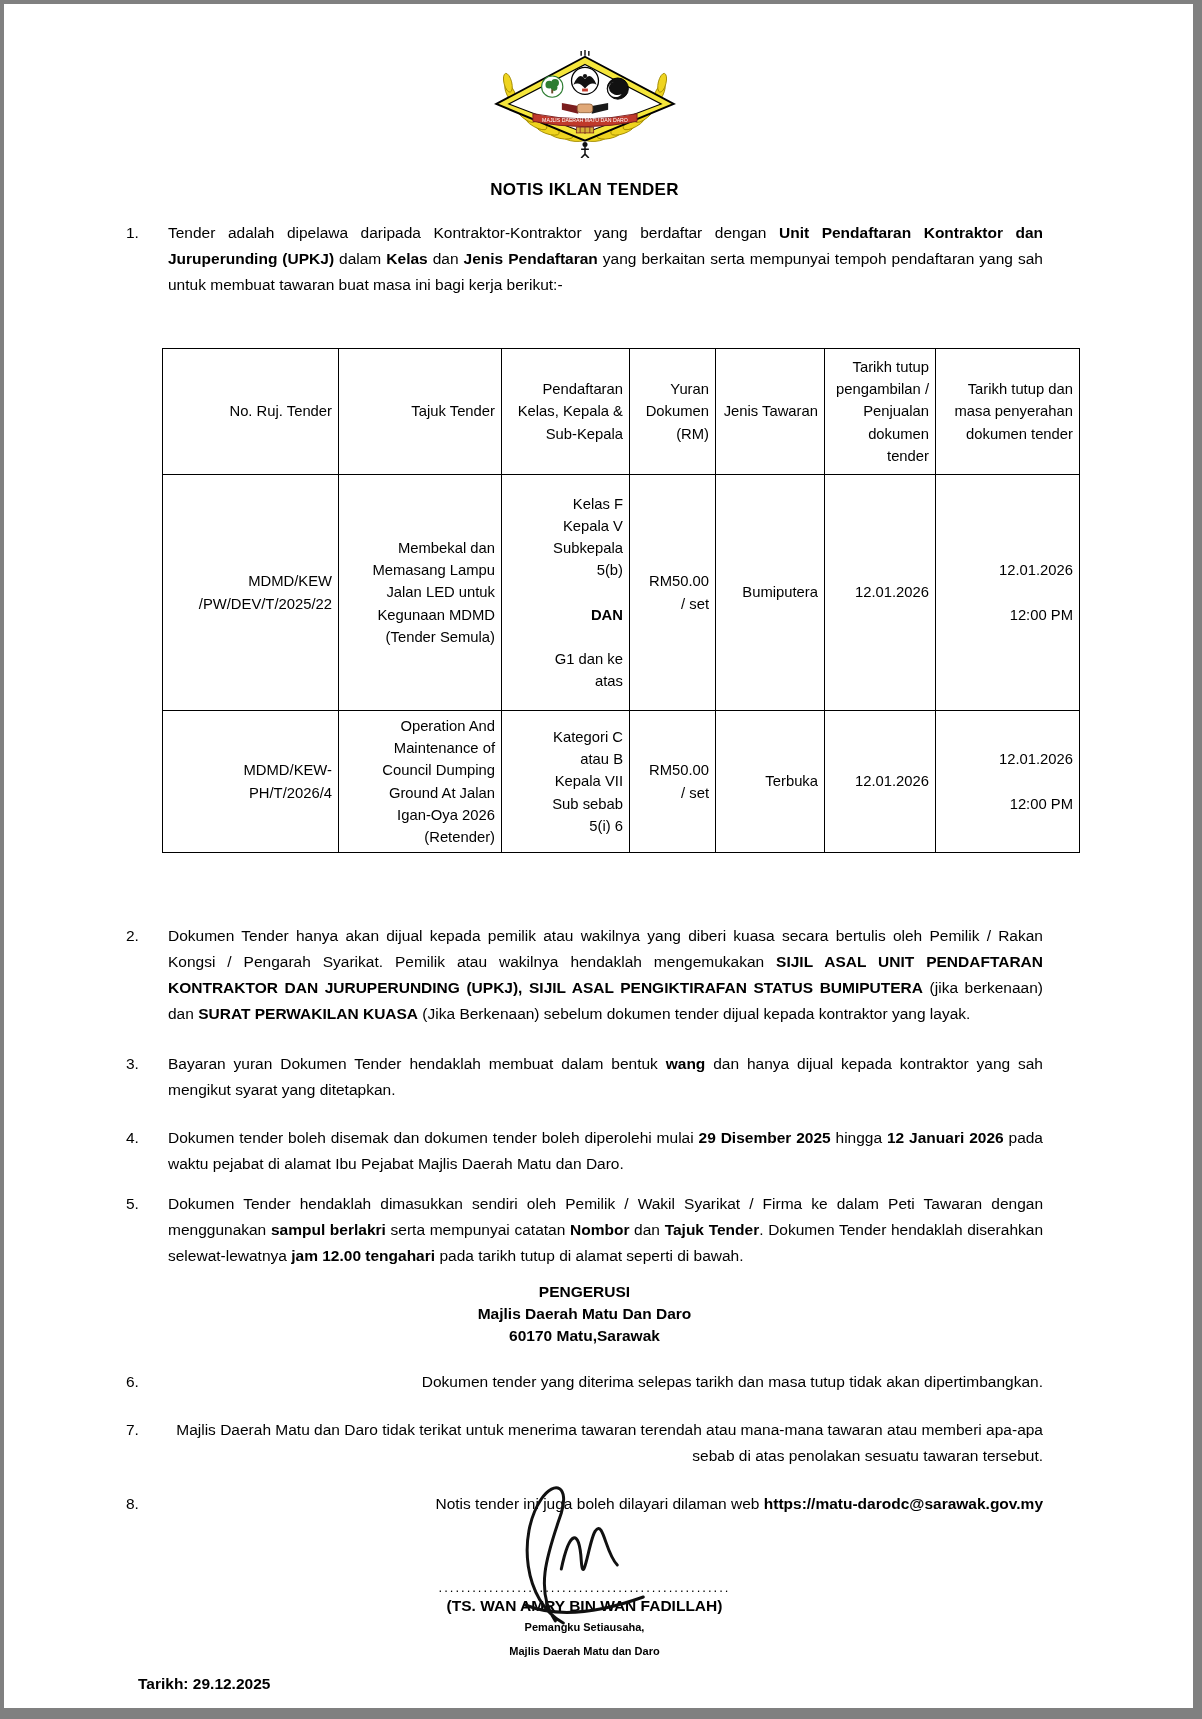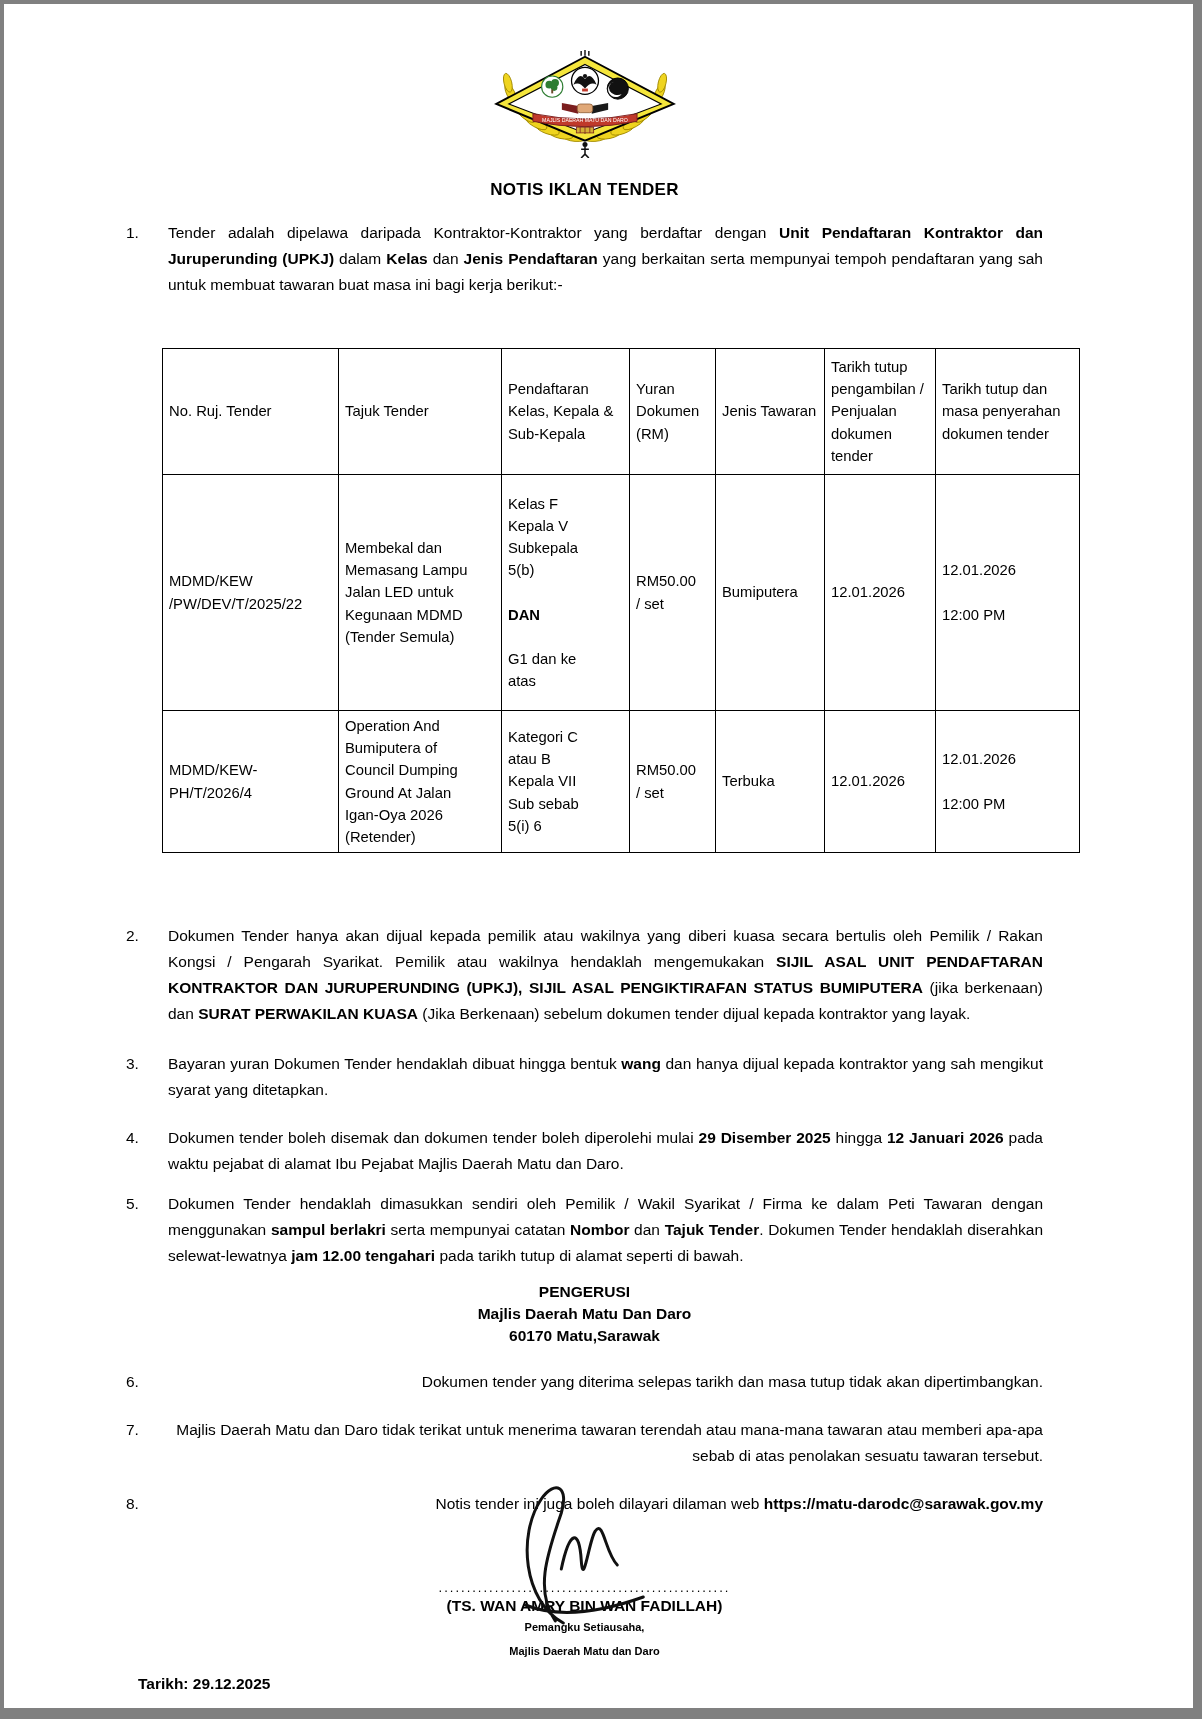--- a/index.html
+++ b/index.html
@@ -10,21 +10,21 @@
   }
   .content{padding:46px 150px 0 122px;}
   .logo-wrap{width:232px;margin:0 auto;}
   .title{text-align:center;font-size:17px;font-weight:bold;margin:18px 0 0;letter-spacing:.3px;}
   .para{display:flex;margin-top:20px;font-size:15.5px;line-height:26px;}
   .para .num{flex:0 0 42px;}
   .para .ptext{flex:1;text-align:justify;}
   .para.left .ptext{text-align:right;}
   .para .ptext b{font-weight:700;}
   table.tender{border-collapse:collapse;table-layout:fixed;width:917px;margin:50px 0 0 36px;font-size:14.8px;}
-  table.tender th,table.tender td{border:1.6px solid #000;text-align:left;vertical-align:middle;padding:4px 6px;line-height:1.5;}
+  table.tender th,table.tender td{border:1.6px solid #000;text-align:right;vertical-align:middle;padding:4px 6px;line-height:1.5;}
   table.tender th{font-weight:400;}
   tr.hdr{height:126px;}
   tr.r1{height:236px;}
   tr.r2{height:126px;}
   .address{margin-top:12px;text-align:center;font-weight:bold;font-size:15.5px;line-height:22px;}
   .sig{position:relative;text-align:center;margin-top:0;}
   .scribble{position:absolute;left:50%;top:-44px;transform:translateX(-57%);pointer-events:none;}
   .dots{font-size:13px;letter-spacing:2px;padding-top:64px;line-height:14px;}
   .sig-name{font-weight:bold;font-size:15.5px;margin-top:2px;}
   .sig-role,.sig-org{font-weight:bold;font-size:11px;line-height:24px;}
@@ -177,21 +177,21 @@
               <div>12:00 PM</div>
             </td>
         </tr>
         <tr class="r2">
           <td>
               <div>MDMD/KEW-</div>
               <div>PH/T/2026/4</div>
             </td>
           <td>
               <div>Operation And</div>
-              <div>Bumiputera of</div>
+              <div>Maintenance of</div>
               <div>Council Dumping</div>
               <div>Ground At Jalan</div>
               <div>Igan-Oya 2026</div>
               <div>(Retender)</div>
             </td>
           <td>
               <div>Kategori C</div>
               <div>atau B</div>
               <div>Kepala VII</div>
               <div>Sub sebab</div>
@@ -212,21 +212,21 @@
       </tbody>
     </table>
 
     <div class="para" style="margin-top:70px">
       <span class="num">2.</span>
       <div class="ptext"><span>Dokumen Tender hanya akan dijual kepada pemilik atau wakilnya yang diberi kuasa secara bertulis oleh Pemilik / Rakan Kongsi / Pengarah Syarikat. Pemilik atau wakilnya hendaklah mengemukakan </span><b>SIJIL ASAL UNIT PENDAFTARAN KONTRAKTOR DAN JURUPERUNDING (UPKJ), SIJIL ASAL PENGIKTIRAFAN STATUS BUMIPUTERA</b><span> (jika berkenaan) dan </span><b>SURAT PERWAKILAN KUASA</b><span> (Jika Berkenaan) sebelum dokumen tender dijual kepada kontraktor yang layak.</span></div>
     </div>
 
     <div class="para" style="margin-top:24px">
       <span class="num">3.</span>
-      <div class="ptext"><span>Bayaran yuran Dokumen Tender hendaklah dibuat hingga bentuk </span><b>wang</b><span> dan hanya dijual kepada kontraktor yang sah mengikut syarat yang ditetapkan.</span></div>
+      <div class="ptext"><span>Bayaran yuran Dokumen Tender hendaklah membuat dalam bentuk </span><b>wang</b><span> dan hanya dijual kepada kontraktor yang sah mengikut syarat yang ditetapkan.</span></div>
     </div>
 
     <div class="para" style="margin-top:22px">
       <span class="num">4.</span>
       <div class="ptext"><span>Dokumen tender boleh disemak dan dokumen tender boleh diperolehi mulai </span><b>29 Disember 2025</b><span> hingga </span><b>12 Januari 2026</b><span> pada waktu pejabat di alamat Ibu Pejabat Majlis Daerah Matu dan Daro.</span></div>
     </div>
 
     <div class="para" style="margin-top:14px">
       <span class="num">5.</span>
       <div class="ptext"><span>Dokumen Tender hendaklah dimasukkan sendiri oleh Pemilik / Wakil Syarikat / Firma ke dalam Peti Tawaran dengan menggunakan </span><b>sampul berlakri</b><span> serta mempunyai catatan </span><b>Nombor</b><span> dan </span><b>Tajuk Tender</b><span>. Dokumen Tender hendaklah diserahkan selewat-lewatnya </span><b>jam 12.00 tengahari</b><span> pada tarikh tutup di alamat seperti di bawah.</span></div>

